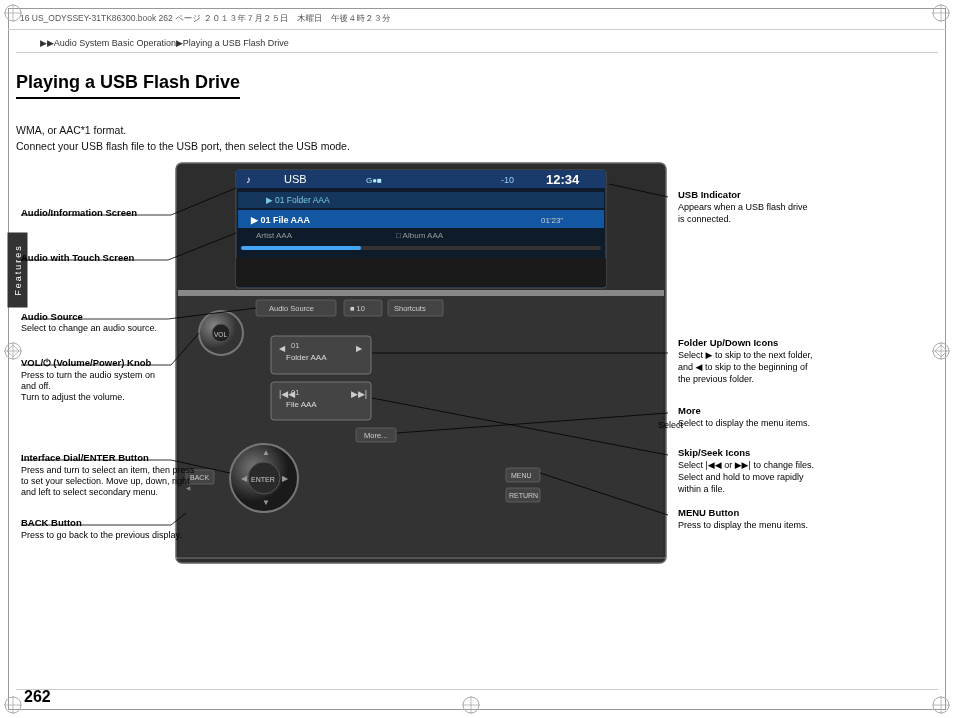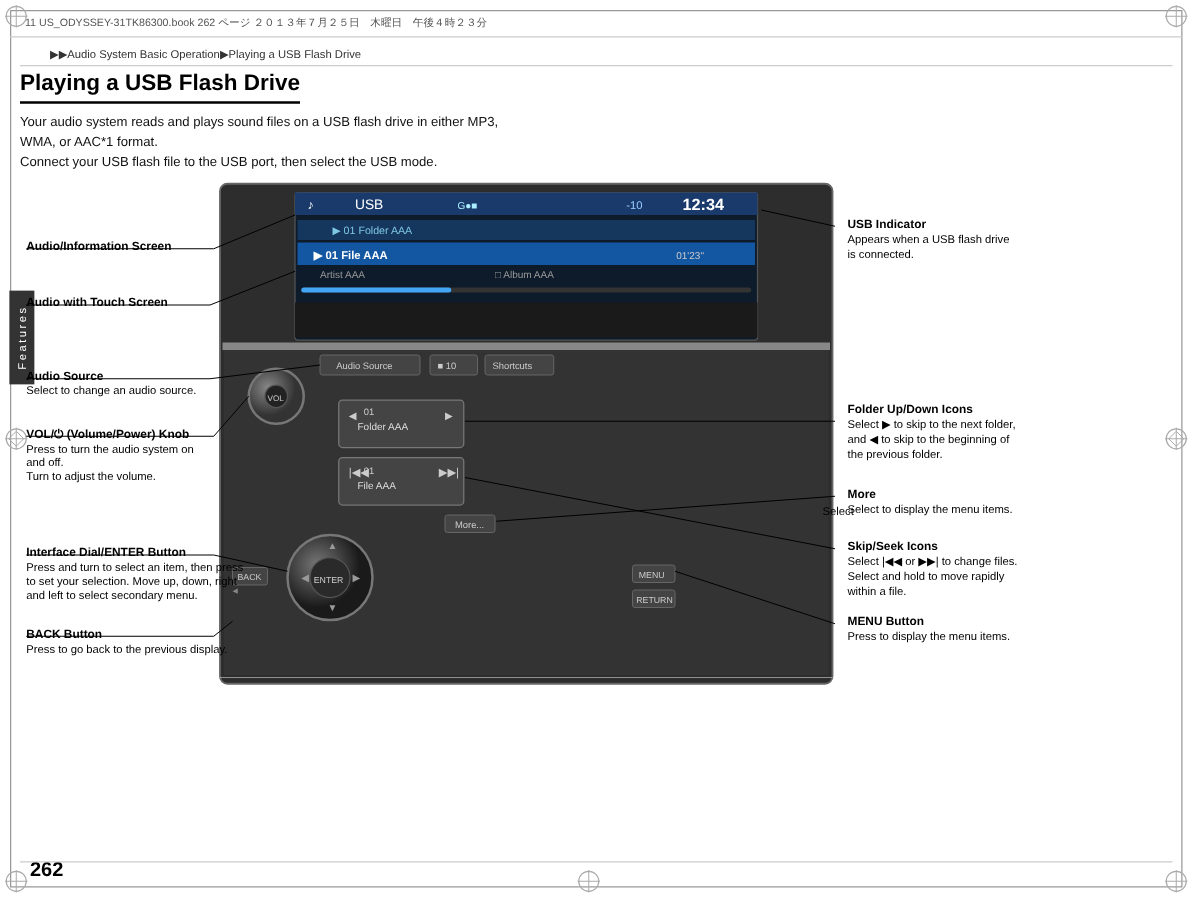--- a/index.html
+++ b/index.html
@@ -56,20 +56,21 @@
     }
 
     
     .page-title {
       font-size: 18px;
       font-weight: bold;
       margin-bottom: 8px;
       border-bottom: 2px solid #000;
       padding-bottom: 4px;
       display: inline-block;
+      margin-top: 16px;
     }
 
     .intro-text {
       font-size: 10.5px;
       line-height: 1.5;
       margin-bottom: 4px;
       color: #111;
     }
 
     .usb-port-ref {
@@ -143,37 +144,37 @@
   <line x1="2" y1="11" x2="20" y2="11" stroke="#aaa" stroke-width="0.8"></line>
   <polygon points="11,5 17,11 11,17 5,11" fill="none" stroke="#aaa" stroke-width="0.8"></polygon>
 </svg>
 <svg style="position:absolute;bottom:2px;left:460px;width:22px;height:22px;">
   <circle cx="11" cy="11" r="8" fill="none" stroke="#aaa" stroke-width="1"></circle>
   <line x1="11" y1="2" x2="11" y2="20" stroke="#aaa" stroke-width="0.8"></line>
   <line x1="2" y1="11" x2="20" y2="11" stroke="#aaa" stroke-width="0.8"></line>
 </svg>
 
 <div class="header-strip">
-  <span>11 US_ODYSSEY-31TK86300.book  262 ページ  ２０１３年７月２５日　木曜日　午後４時２３分</span>
+  <span>16 US_ODYSSEY-31TK86300.book  262 ページ  ２０１３年７月２５日　木曜日　午後４時２３分</span>
 </div>
 
 <div class="features-tab">Features</div>
 
 <div class="breadcrumb">▶▶Audio System Basic Operation▶Playing a USB Flash Drive</div>
 
 <div class="top-rule"></div>
 
 <div class="main-content">
 
   
   <div class="page-title">Playing a USB Flash Drive</div>
 
   
   <div class="intro-text">
-    <span>Your audio system reads and plays sound files on a USB flash drive in either MP3,</span><br>
+    <br>
     <span>WMA, or AAC*1 format.</span><br>
     <span>Connect your USB flash file to the USB port, then select the USB mode.</span>
   </div>
 
   
 
   
   <div class="diagram-wrapper">
 
     <svg width="820" height="435" style="position:absolute;top:0;left:0;">

